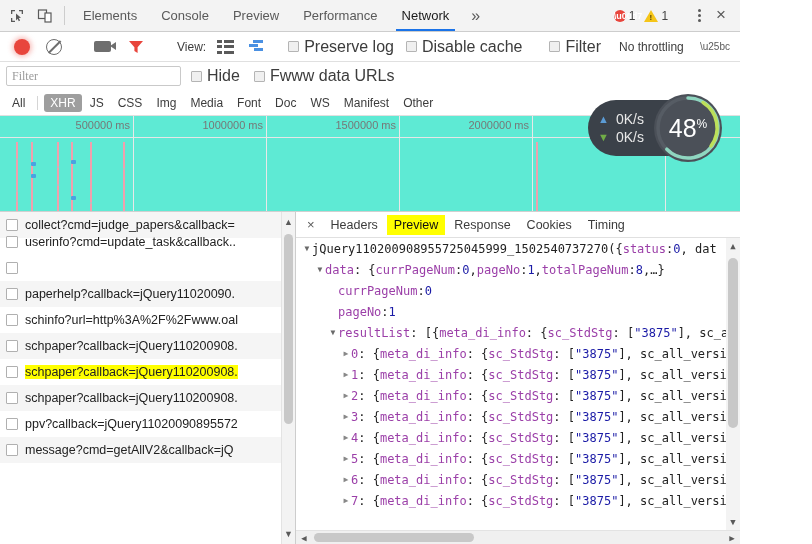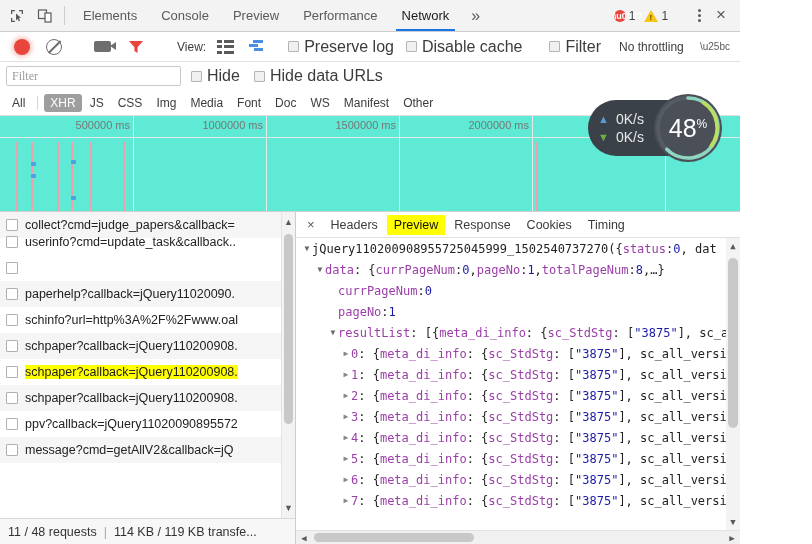--- a/index.html
+++ b/index.html
@@ -271,21 +271,21 @@
   </div>
 
   <div class="filterrow">
     <input class="filter-input" value="" placeholder="Filter" style="">
     <label class="cb-row" style="margin-left:6px">
       <span class="cb"></span>
       <span>Hide</span>
     </label>
     <label class="cb-row">
       <span class="cb"></span>
-      <span>Hide data URLs</span>
+      <span>Fwww data URLs</span>
     </label>
   </div>
 
   <div class="typerow">
     <span class="type">All</span>
     <span class="tsep"></span>
     <span class="type sel">XHR</span>
     <span class="type">JS</span>
     <span class="type">CSS</span>
     <span class="type">Img</span>
@@ -400,25 +400,20 @@
         <div class="req alt">
           <span class="rcb"></span>
           <span class="rname">message?cmd=getAllV2&amp;callback=jQ</span>
         </div>
         <div class="lsb">
           <div class="up">▲</div>
           <div class="thumb"></div>
           <div class="dn">▼</div>
         </div>
       </div>
-      <div class="statusbar">
-        <span>11 / 48 requests</span>
-        <span class="sb-sep">|</span>
-        <span>114 KB / 119 KB transfe...</span>
-      </div>
     </div>
 
     <div class="rightpane">
       <div class="dtabs">
         <span class="dtab-x">×</span>
         <span class="dtab">Headers</span>
         <span class="dtab active">Preview</span>
         <span class="dtab">Response</span>
         <span class="dtab">Cookies</span>
         <span class="dtab">Timing</span>

